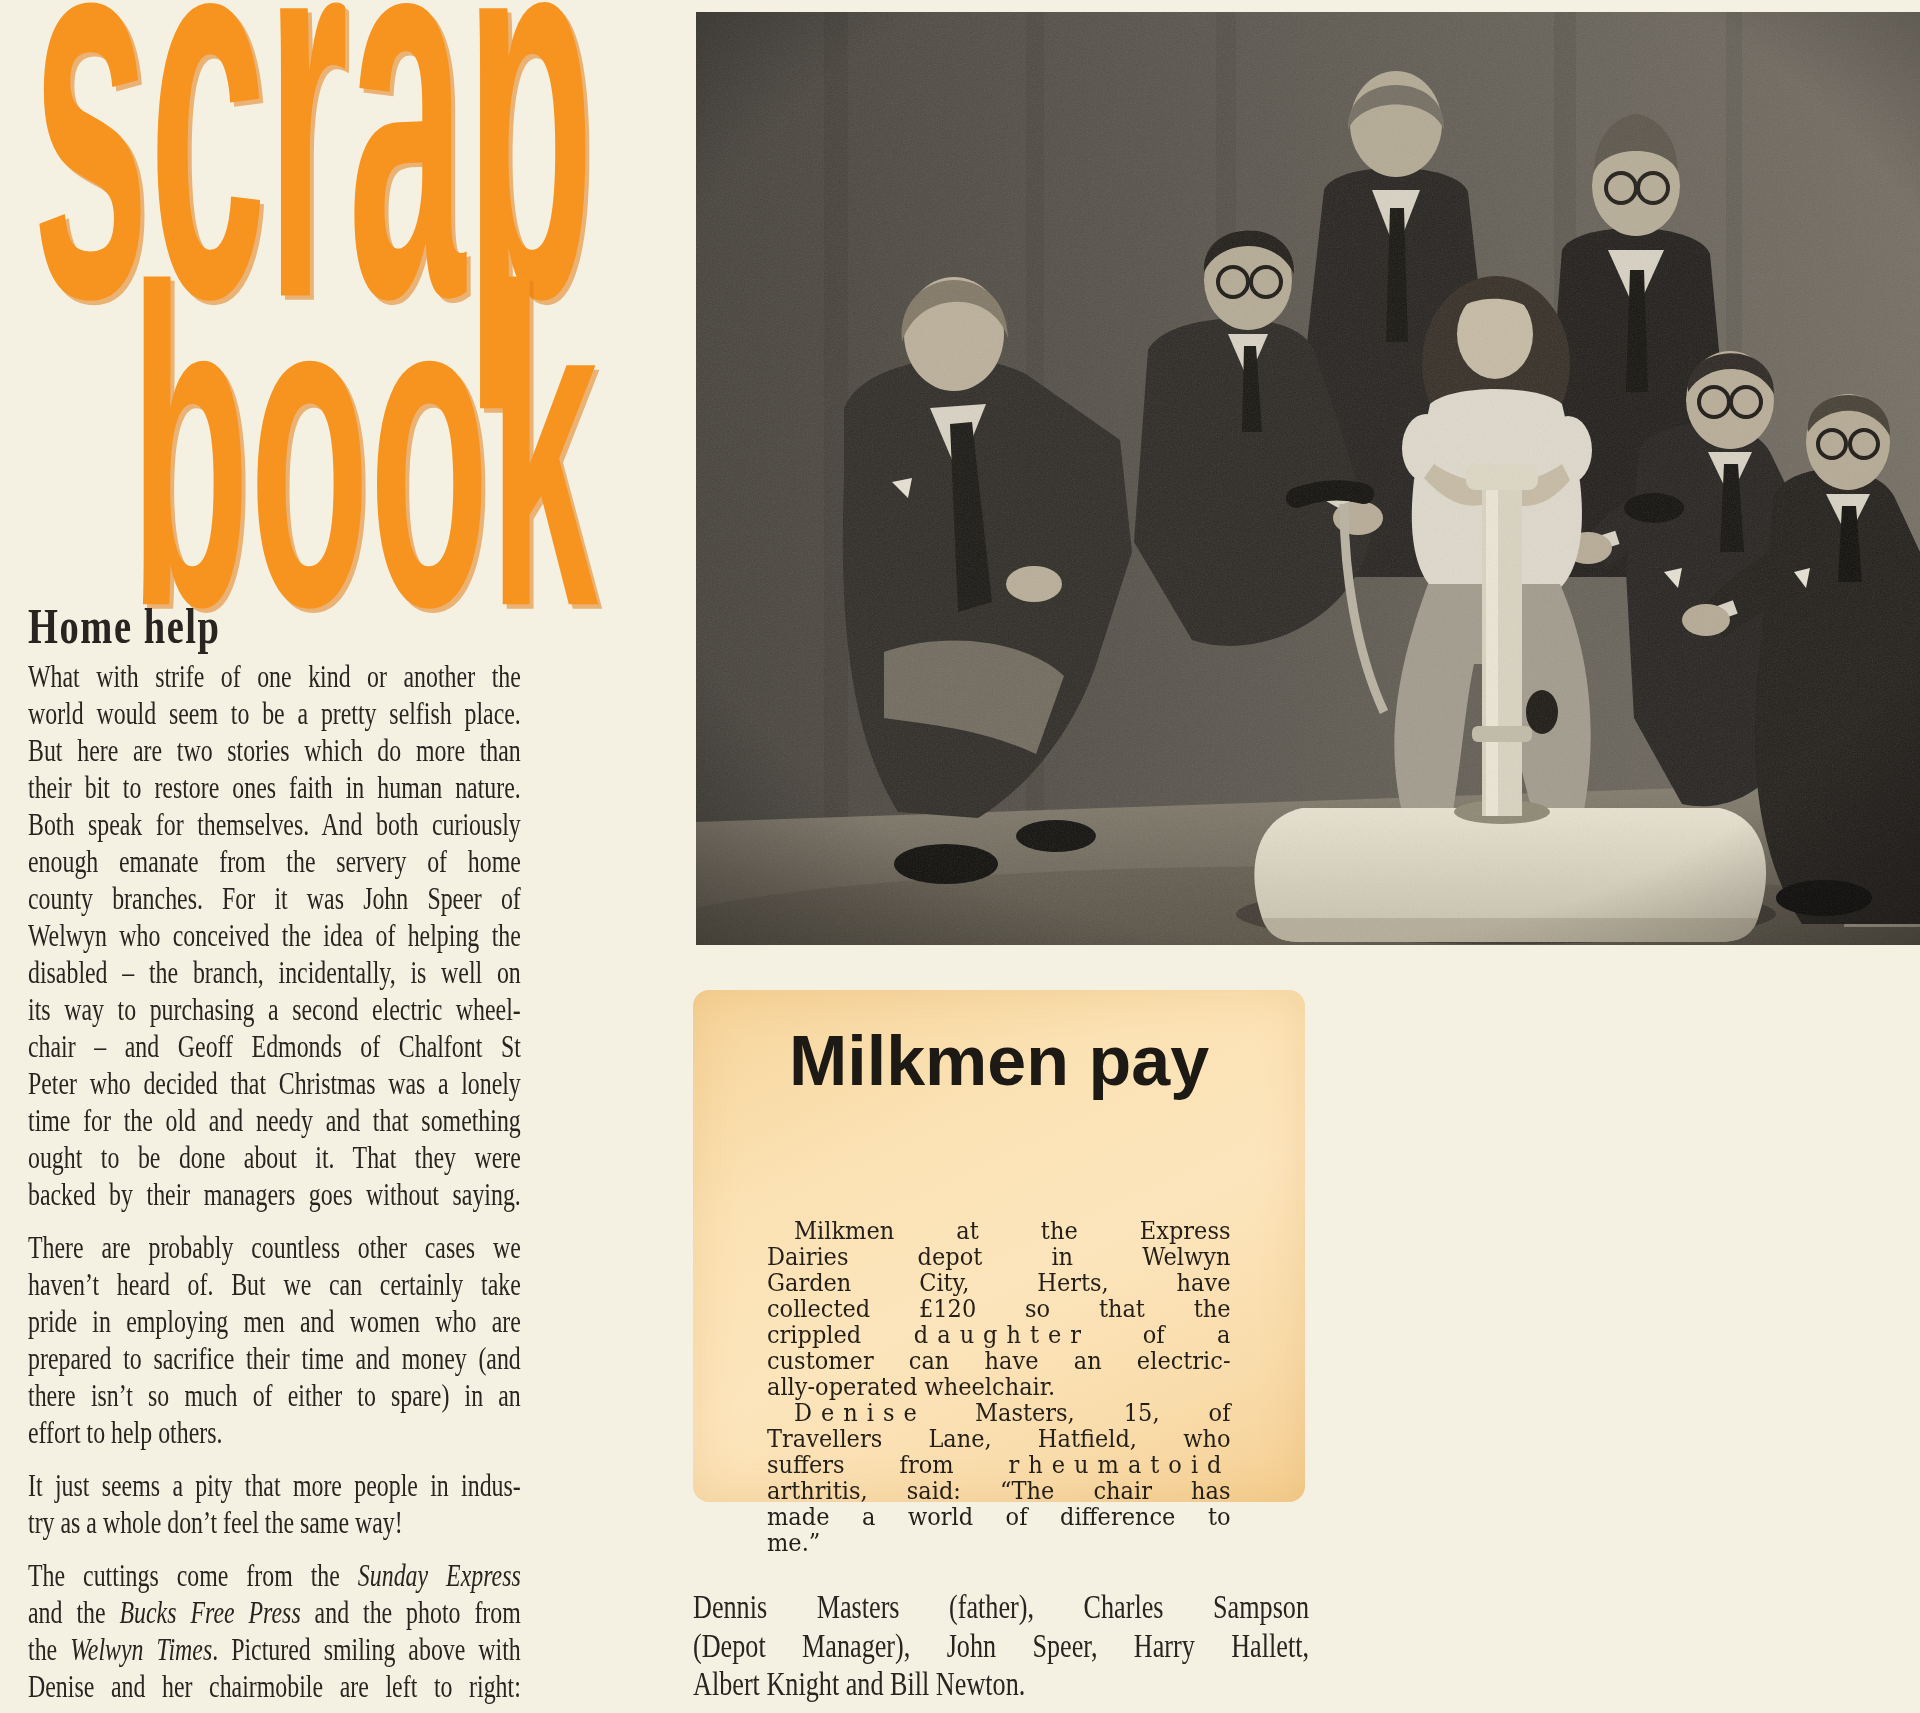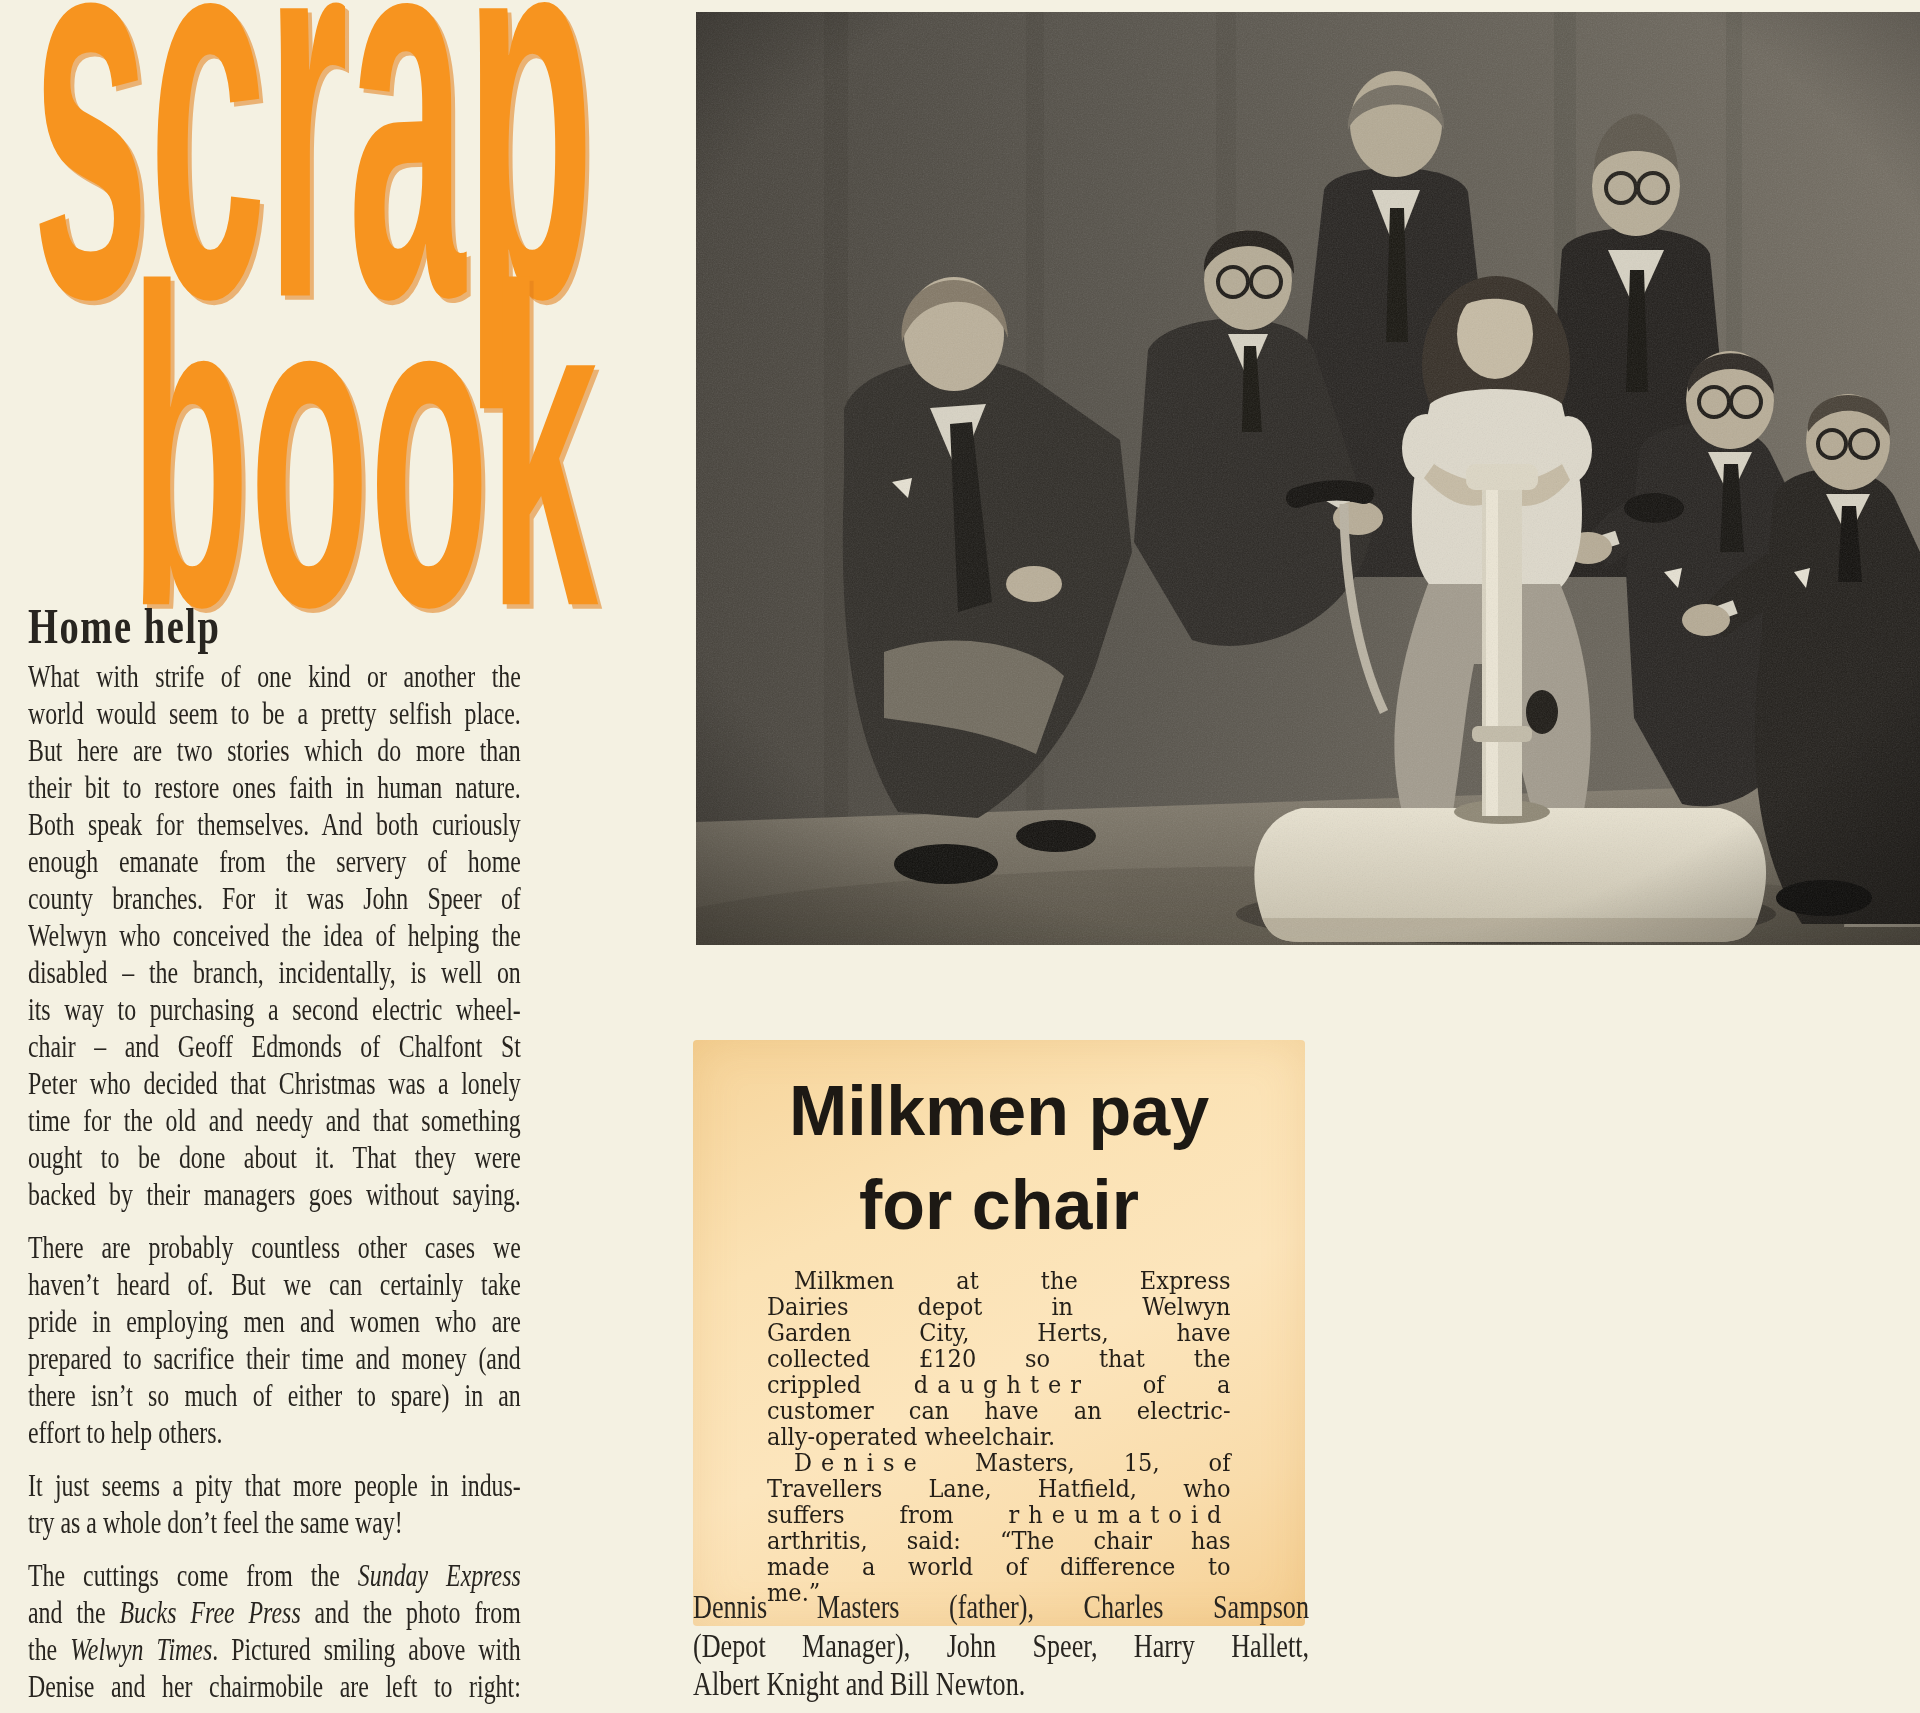--- a/index.html
+++ b/index.html
@@ -32,23 +32,23 @@
   .tl .it{font-style:italic;}
   .tl .ls{letter-spacing:.4em;}
   .tl .ind{display:inline-block;width:30px;}
 
   
   .photo{position:absolute;left:696px;top:12px;width:1224px;height:933px;}
   .photo svg{display:block;width:100%;height:100%;}
 
   
   .clipping{
-    position:absolute;left:693px;top:1040px;width:612px;height:586px;
+    position:absolute;left:693px;top:990px;width:612px;height:512px;
     background:linear-gradient(155deg,#f6d49a 0%,#fbe2b4 30%,#fce5bc 55%,#f9dcab 80%,#f5cf92 100%);
-    border-radius:4px;
+    border-radius:16px;
     box-shadow:inset 0 0 46px rgba(205,135,40,.18);
   }
   .clip-headline{
     position:absolute;left:0;top:24px;width:612px;
     text-align:center;
     font-family:"Liberation Sans", sans-serif;
     font-weight:bold;font-size:70px;line-height:94px;
     color:#1d1914;
   }
   .clip-body{
@@ -269,21 +269,20 @@
   </g>
 
   <rect x="0" y="0" width="1224" height="933" filter="url(#grainF)" opacity="0.16"></rect>
   <rect x="0" y="0" width="1224" height="933" fill="url(#vinG)"></rect>
 </svg>
 </div>
 
 <div class="clipping">
   <div class="clip-headline">
     <div>Milkmen pay</div>
-    <div>for chair</div>
   </div>
   <div class="clip-body">
     <div class="block">
         <div class="tl just"><span class="ind"></span><span>Milkmen at the Express</span></div>
         <div class="tl just"><span>Dairies depot in Welwyn</span></div>
         <div class="tl just"><span>Garden City, Herts, have</span></div>
         <div class="tl just"><span>collected £120 so that the</span></div>
         <div class="tl just"><span>crippled </span><span class="ls">daughter</span><span> of a</span></div>
         <div class="tl just"><span>customer can have an electric-</span></div>
         <div class="tl"><span>ally-operated wheelchair.</span></div>

